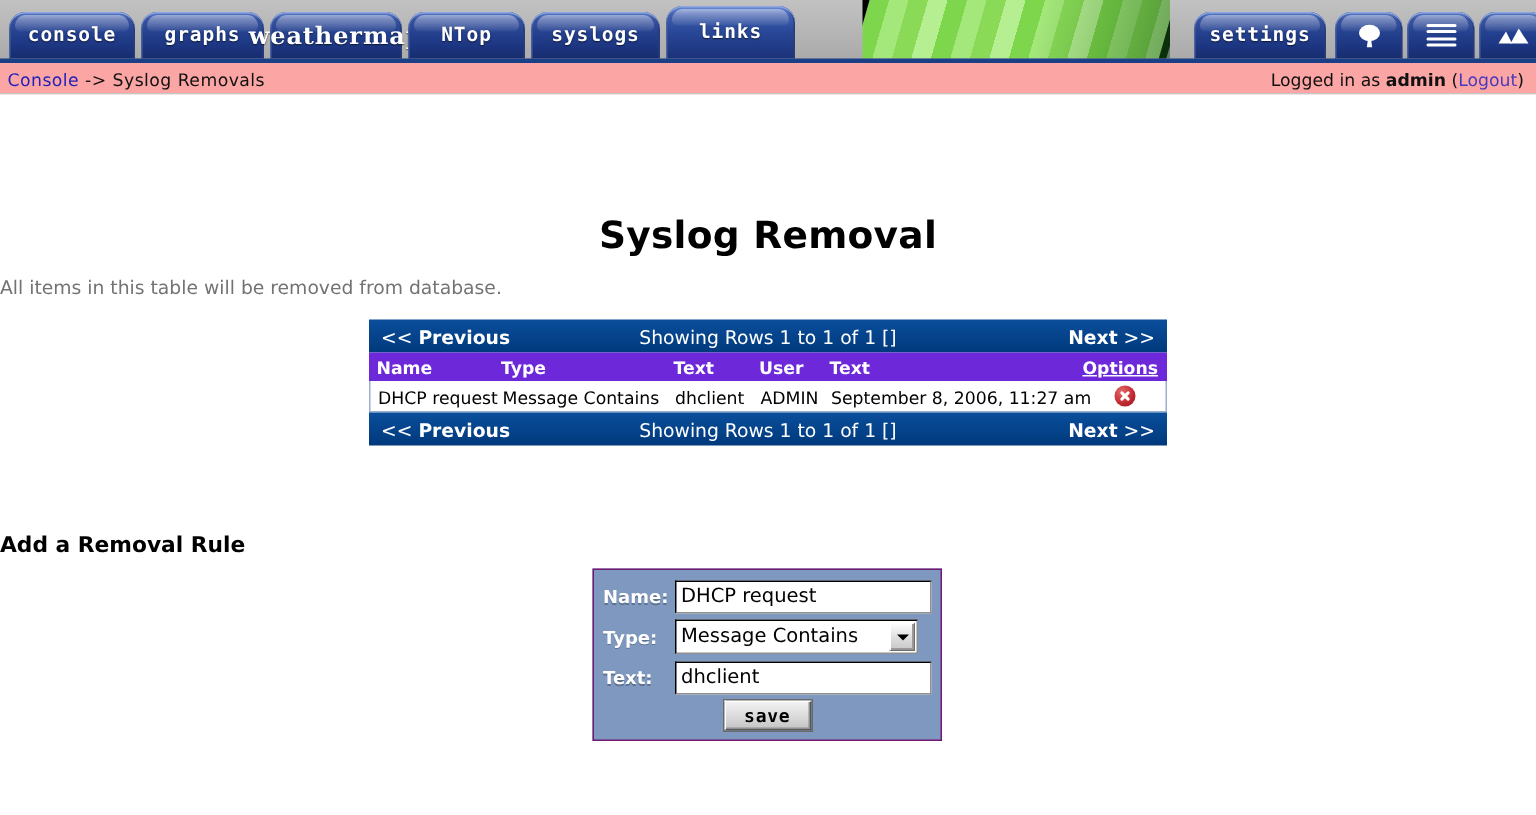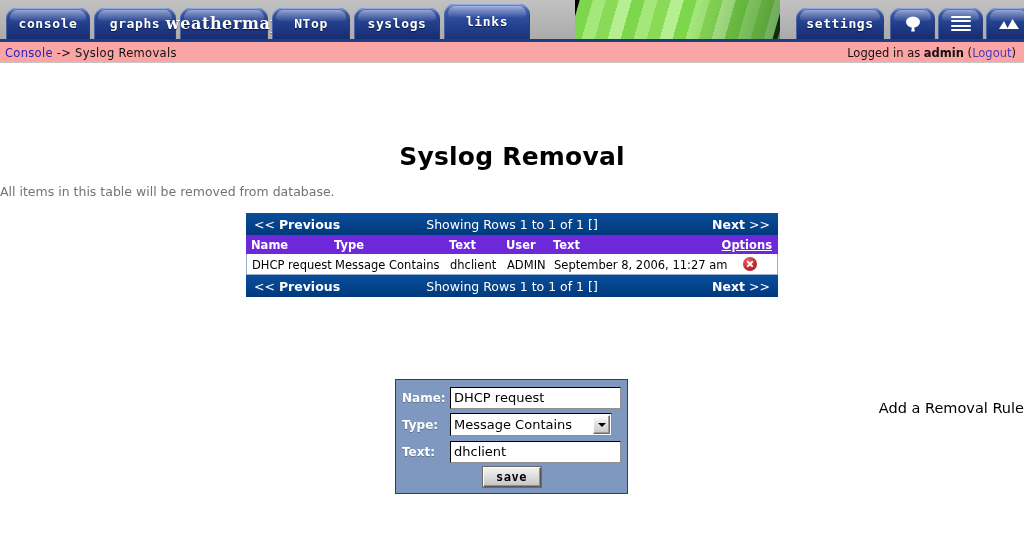--- a/index.html
+++ b/index.html
@@ -188,21 +188,21 @@
   .del-icon::before, .del-icon::after {
     content:""; position:absolute; left:3px; top:6px;
     width:8px; height:2px; background:#fff; border-radius:1px;
   }
   .del-icon::before { transform: rotate(45deg); }
   .del-icon::after  { transform: rotate(-45deg); }
 
   
   #form-title {
     position: absolute; left: 0; top: 293px; width: 1024px;
-    text-align: right; font-size: 14.5px; font-weight: normal; color: #000; margin-top: 44px;
+    text-align: left; font-size: 14.5px; font-weight: bold; color: #000;
   }
   #form-box {
     position: absolute; left: 395px; top: 316px;
     width: 233px; height: 115px;
     background: #7e98bf;
     border: 1px solid #701a75;
     padding: 5px 6px;
   }
   .frow { display: flex; align-items: center; height: 25px; margin-bottom: 2px; }
   .flabel {

